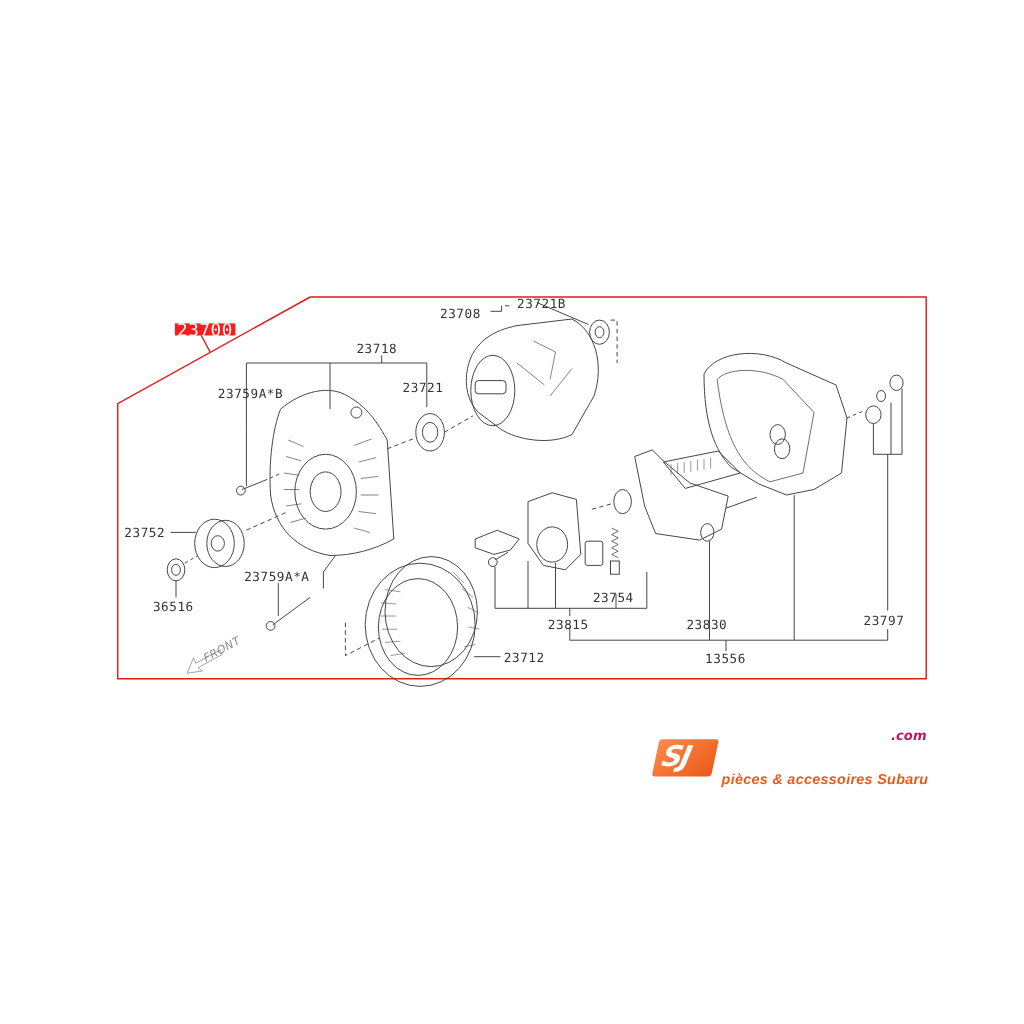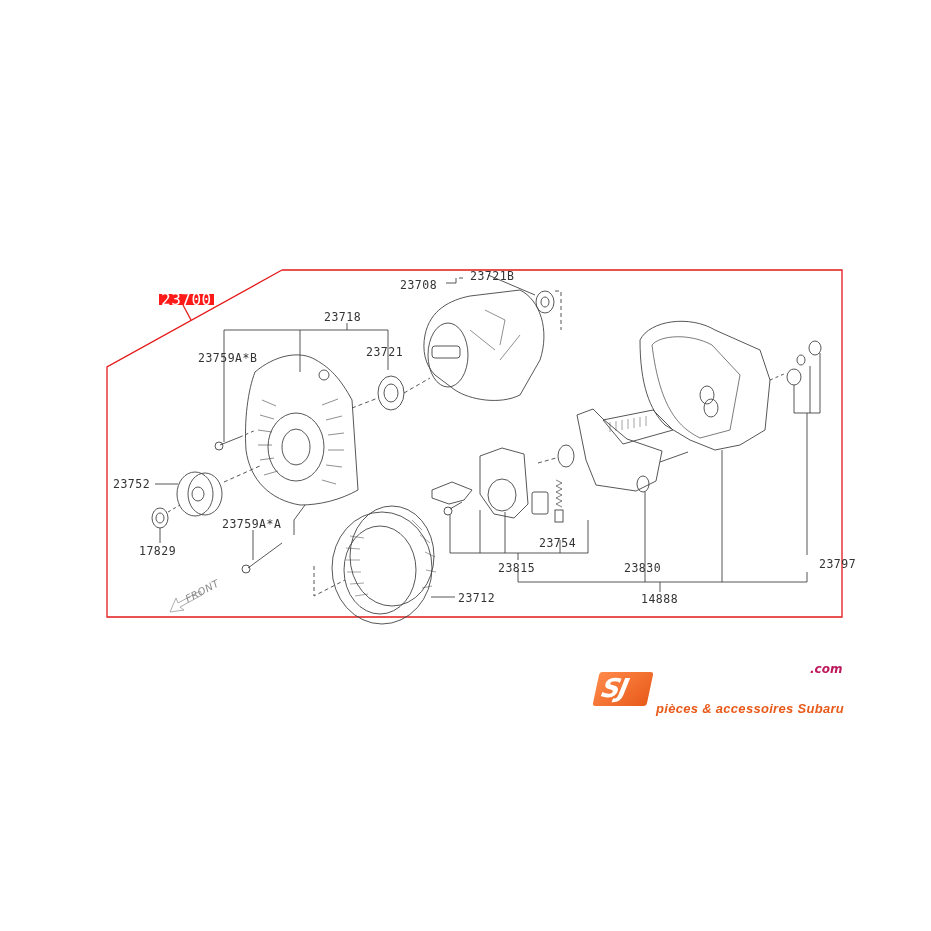--- a/index.html
+++ b/index.html
@@ -138,28 +138,28 @@
 
   <div class="assy">23700</div>
   <div class="front">FRONT</div>
 
   <div class="lbl" style="left:324px;top:311px;">23718</div>
   <div class="lbl" style="left:198px;top:352px;">23759A*B</div>
   <div class="lbl" style="left:366px;top:346px;">23721</div>
   <div class="lbl" style="left:400px;top:279px;text-align:center;">23708</div>
   <div class="lbl" style="left:470px;top:270px;">23721B</div>
   <div class="lbl" style="left:113px;top:478px;">23752</div>
-  <div class="lbl" style="left:139px;top:545px;">17829</div>
+  <div class="lbl" style="left:139px;top:545px;">36516</div>
   <div class="lbl" style="left:222px;top:518px;">23759A*A</div>
   <div class="lbl" style="left:458px;top:592px;">23712</div>
   <div class="lbl" style="left:539px;top:537px;">23754</div>
   <div class="lbl" style="left:498px;top:562px;">23815</div>
   <div class="lbl" style="left:624px;top:562px;">23830</div>
-  <div class="lbl" style="left:785px;top:558px;margin-left:34px;">23797</div>
-  <div class="lbl" style="left:641px;top:593px;">14888</div>
+  <div class="lbl" style="left:785px;top:558px;">23797</div>
+  <div class="lbl" style="left:641px;top:593px;">13556</div>
 </div>
 
 <div class="logo">
   <div class="logo-mark">
       <span>SJ</span>
     </div>
   <div class="logo-com">.com</div>
   <div class="logo-tag">pièces &amp; accessoires Subaru</div>
 </div>
 

